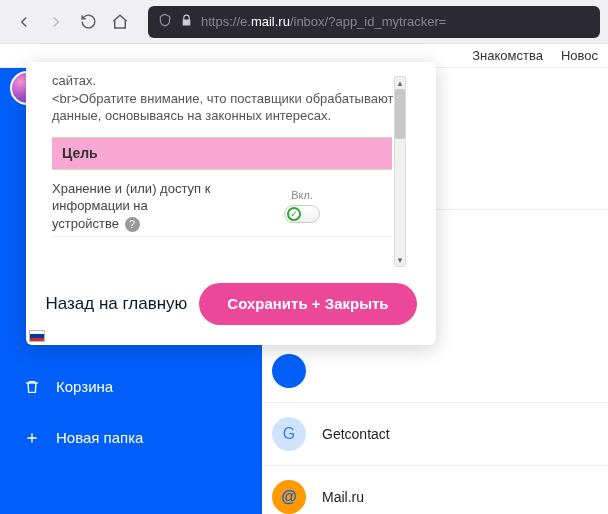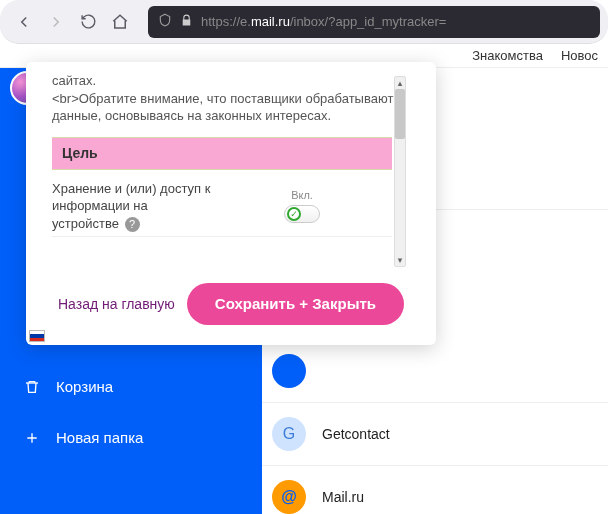--- a/index.html
+++ b/index.html
@@ -11,21 +11,20 @@
     overflow: hidden;
     position: relative;
   }
   .browser-toolbar {
     height: 44px;
     background: #f0f0f4;
     display: flex;
     align-items: center;
     padding: 0 8px;
     border-bottom: 1px solid #e0e0e0;
-    border-radius: 19px;
   }
   .nav-btn {
     width: 32px;
     height: 32px;
     display: flex;
     align-items: center;
     justify-content: center;
     color: #5b5b66;
     cursor: pointer;
     border-radius: 4px;
@@ -171,21 +170,21 @@
     position:absolute; left:2px; top:1px; width:14px; height:14px; border-radius:50%;
     border:2px solid #2ea82e; display:flex; align-items:center; justify-content:center;
     background:#fff;
   }
   .toggle-knob::after { content:'✓'; font-size:9px; color:#2ea82e; }
 
   .modal-actions {
     display:flex; align-items:center; justify-content:center; gap: 12px;
     padding-top: 16px;
   }
-  .link-back { font-size: 14px; color:#701a75; cursor:pointer; }
+  .link-back { font-size: 17px; color:#0f172a; cursor:pointer; }
   .save-btn {
     background:#ec4899; color:#fff; border:none; border-radius: 26px;
     padding: 12px 28px; font-size:15px; font-weight:600; cursor:pointer;
     text-align:center; line-height:1.2;
   }
   .flag {
     position:absolute; left:3px; bottom:3px; width:16px; height:12px;
     background: linear-gradient(#fff 33%, #0039a6 33% 66%, #d52b1e 66%);
     border:1px solid #bbb;
   }

